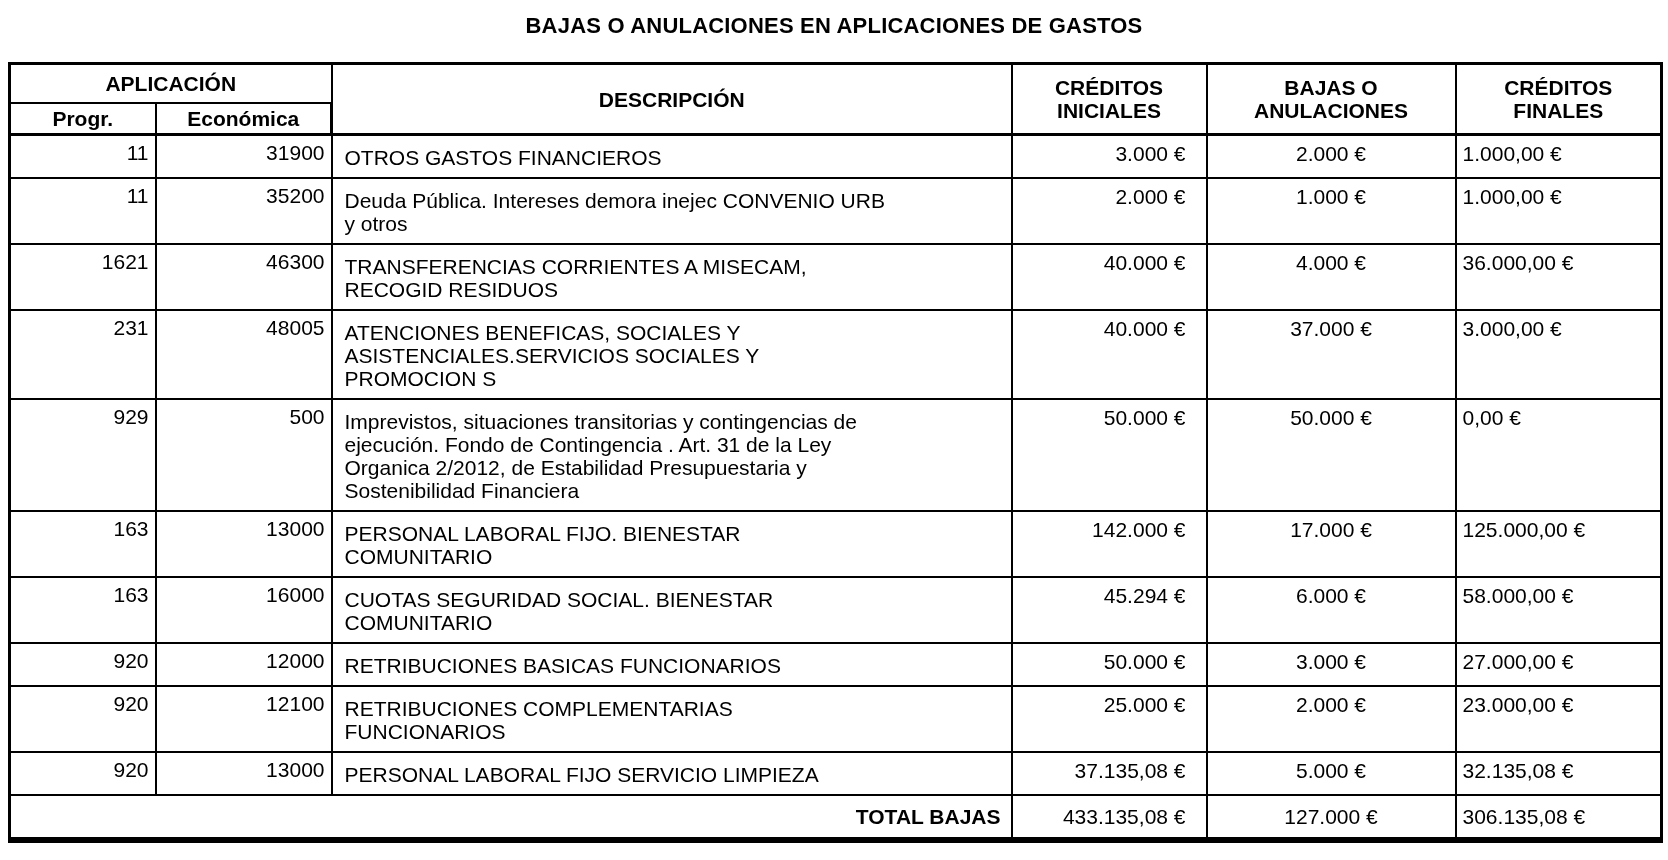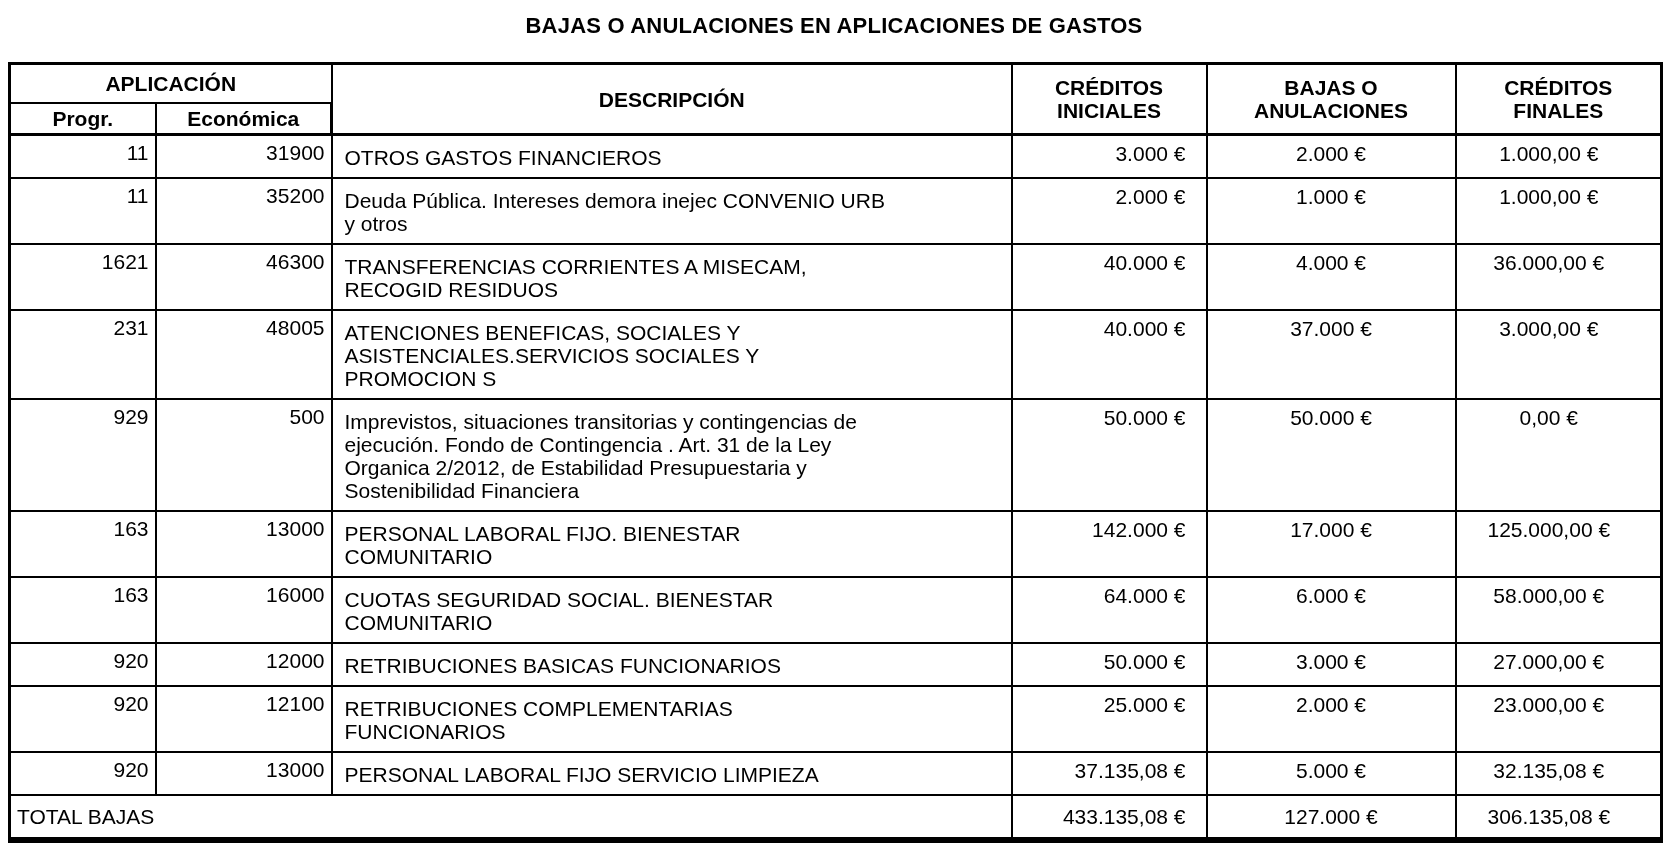--- a/index.html
+++ b/index.html
@@ -52,25 +52,25 @@
 
   td.c-num  { text-align: right; padding: 5px 6px; }
   td.c-desc {
     text-align: left;
     white-space: pre-line;
     padding: 10px 10px 8px 12px;
     margin-left: 23px;
   }
   td.c-ini  { text-align: right;  padding: 6px 20px 6px 6px; }
   td.c-baj  { text-align: center; padding: 6px 6px; }
-  td.c-fin  { text-align: center;  padding: 6px 25px 6px 6px; }
+  td.c-fin  { text-align: left;  padding: 6px 25px 6px 6px; }
 
   td.total-label {
-    text-align: left;
-    font-weight: normal;
+    text-align: right;
+    font-weight: bold;
     padding: 9px 10px 9px 6px;
   }
   tr.total-row td { vertical-align: middle; }
   tr.total-row td.c-ini, tr.total-row td.c-fin, tr.total-row td.c-baj { padding-top: 9px; padding-bottom: 9px; }
   td.bold { font-weight: normal; }
 </style>
 </head>
 <body>
 
 <div class="page">
@@ -156,21 +156,21 @@
 COMUNITARIO</td>
         <td class="c-ini">142.000 €</td>
         <td class="c-baj">17.000 €</td>
         <td class="c-fin">125.000,00 €</td>
       </tr>
       <tr>
         <td class="c-num">163</td>
         <td class="c-num">16000</td>
         <td class="c-desc">CUOTAS SEGURIDAD SOCIAL. BIENESTAR
 COMUNITARIO</td>
-        <td class="c-ini">64.000 €</td>
+        <td class="c-ini">45.294 €</td>
         <td class="c-baj">6.000 €</td>
         <td class="c-fin">58.000,00 €</td>
       </tr>
       <tr>
         <td class="c-num">920</td>
         <td class="c-num">12000</td>
         <td class="c-desc">RETRIBUCIONES BASICAS FUNCIONARIOS</td>
         <td class="c-ini">50.000 €</td>
         <td class="c-baj">3.000 €</td>
         <td class="c-fin">27.000,00 €</td>

